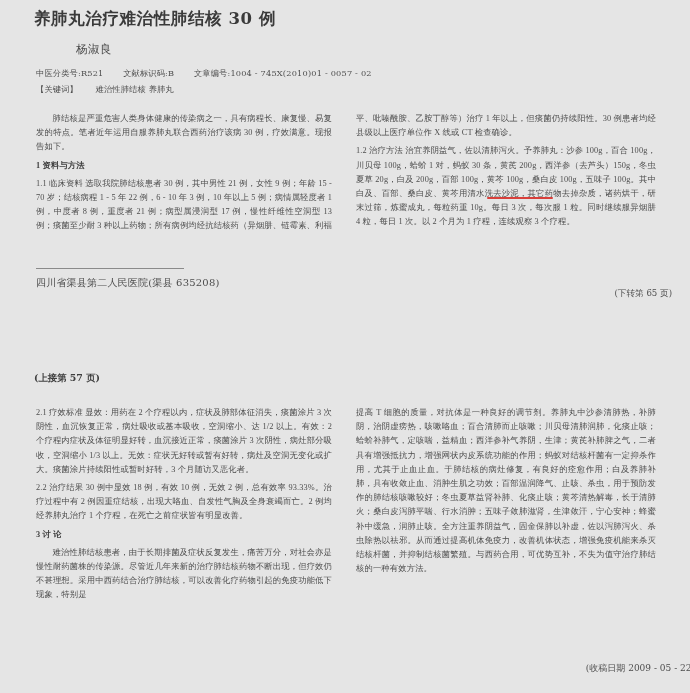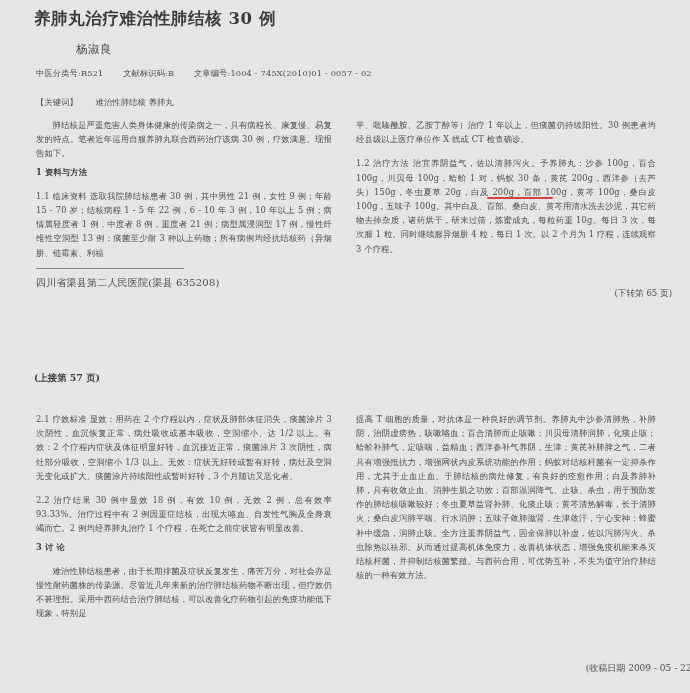--- a/index.html
+++ b/index.html
@@ -60,21 +60,21 @@
     left: 36px; top: 68px;
     font-size: 8.2px;
     letter-spacing: 0.2px;
     color: #4f4f4f;
     white-space: nowrap;
     filter: blur(0.2px);
   }
   .meta-line .gap { display: inline-block; width: 14px; }
   .kw-line {
     position: absolute;
-    left: 36px; top: 97px;
+    left: 36px; top: 84px;
     font-size: 8.2px;
     letter-spacing: 0.2px;
     color: #4f4f4f;
     white-space: nowrap;
     filter: blur(0.2px);
   }
   .kw-line .gap { display: inline-block; width: 12px; }
 
   
   .col {
@@ -151,21 +151,21 @@
     position: absolute;
     left: 487px;
     top: 197px;
     width: 66px;
     height: 1.6px;
     background: #d8322c;
     border-radius: 1px;
     opacity: 0.92;
   }
 
-  p { margin: 10px 0 0 0; }
+  p { margin: 4px 0 0 0; font-family: Liberation Serif, serif; }
   .blk { margin-bottom: 0px; }
   .head-gap { margin-top: 4px; }
 </style>
 </head>
 <body>
 
 <div class="page">
 
   <div class="art1">
 

